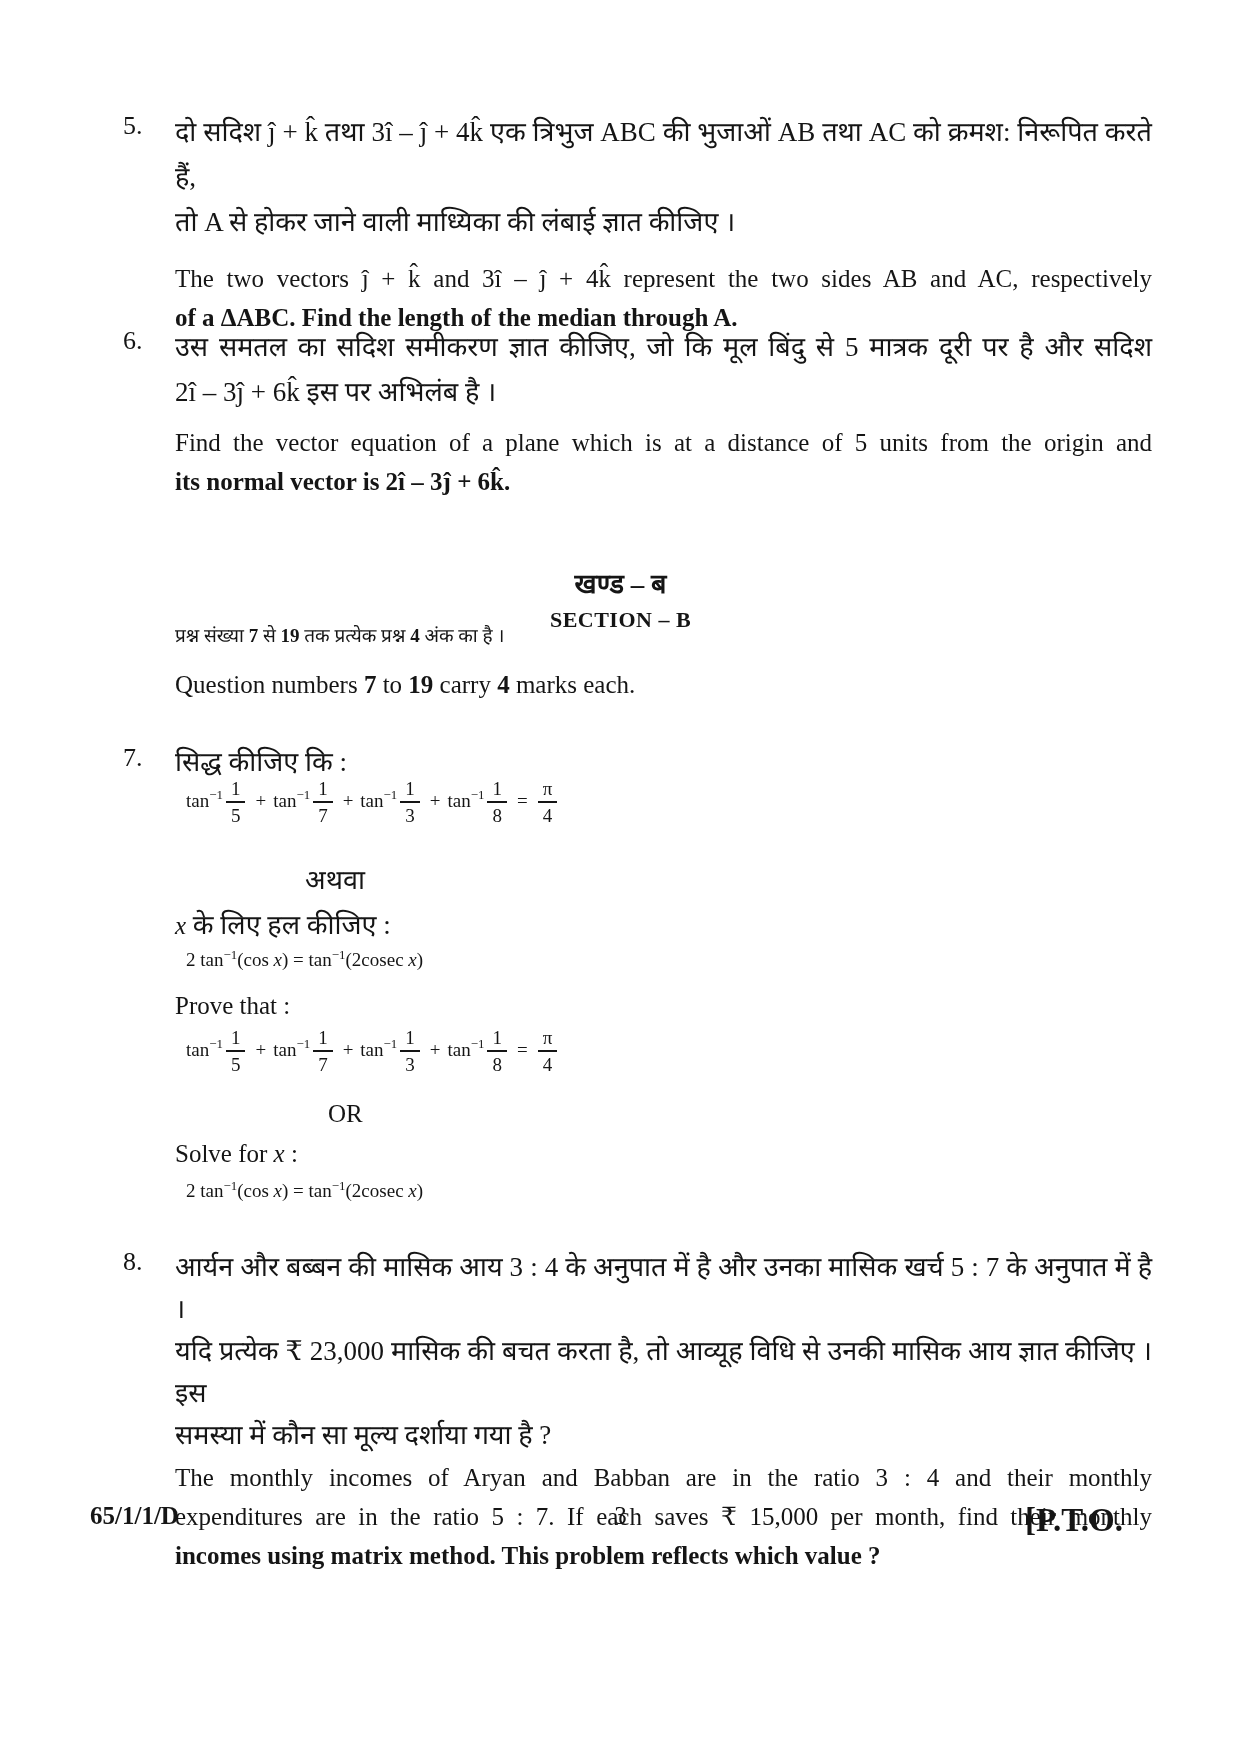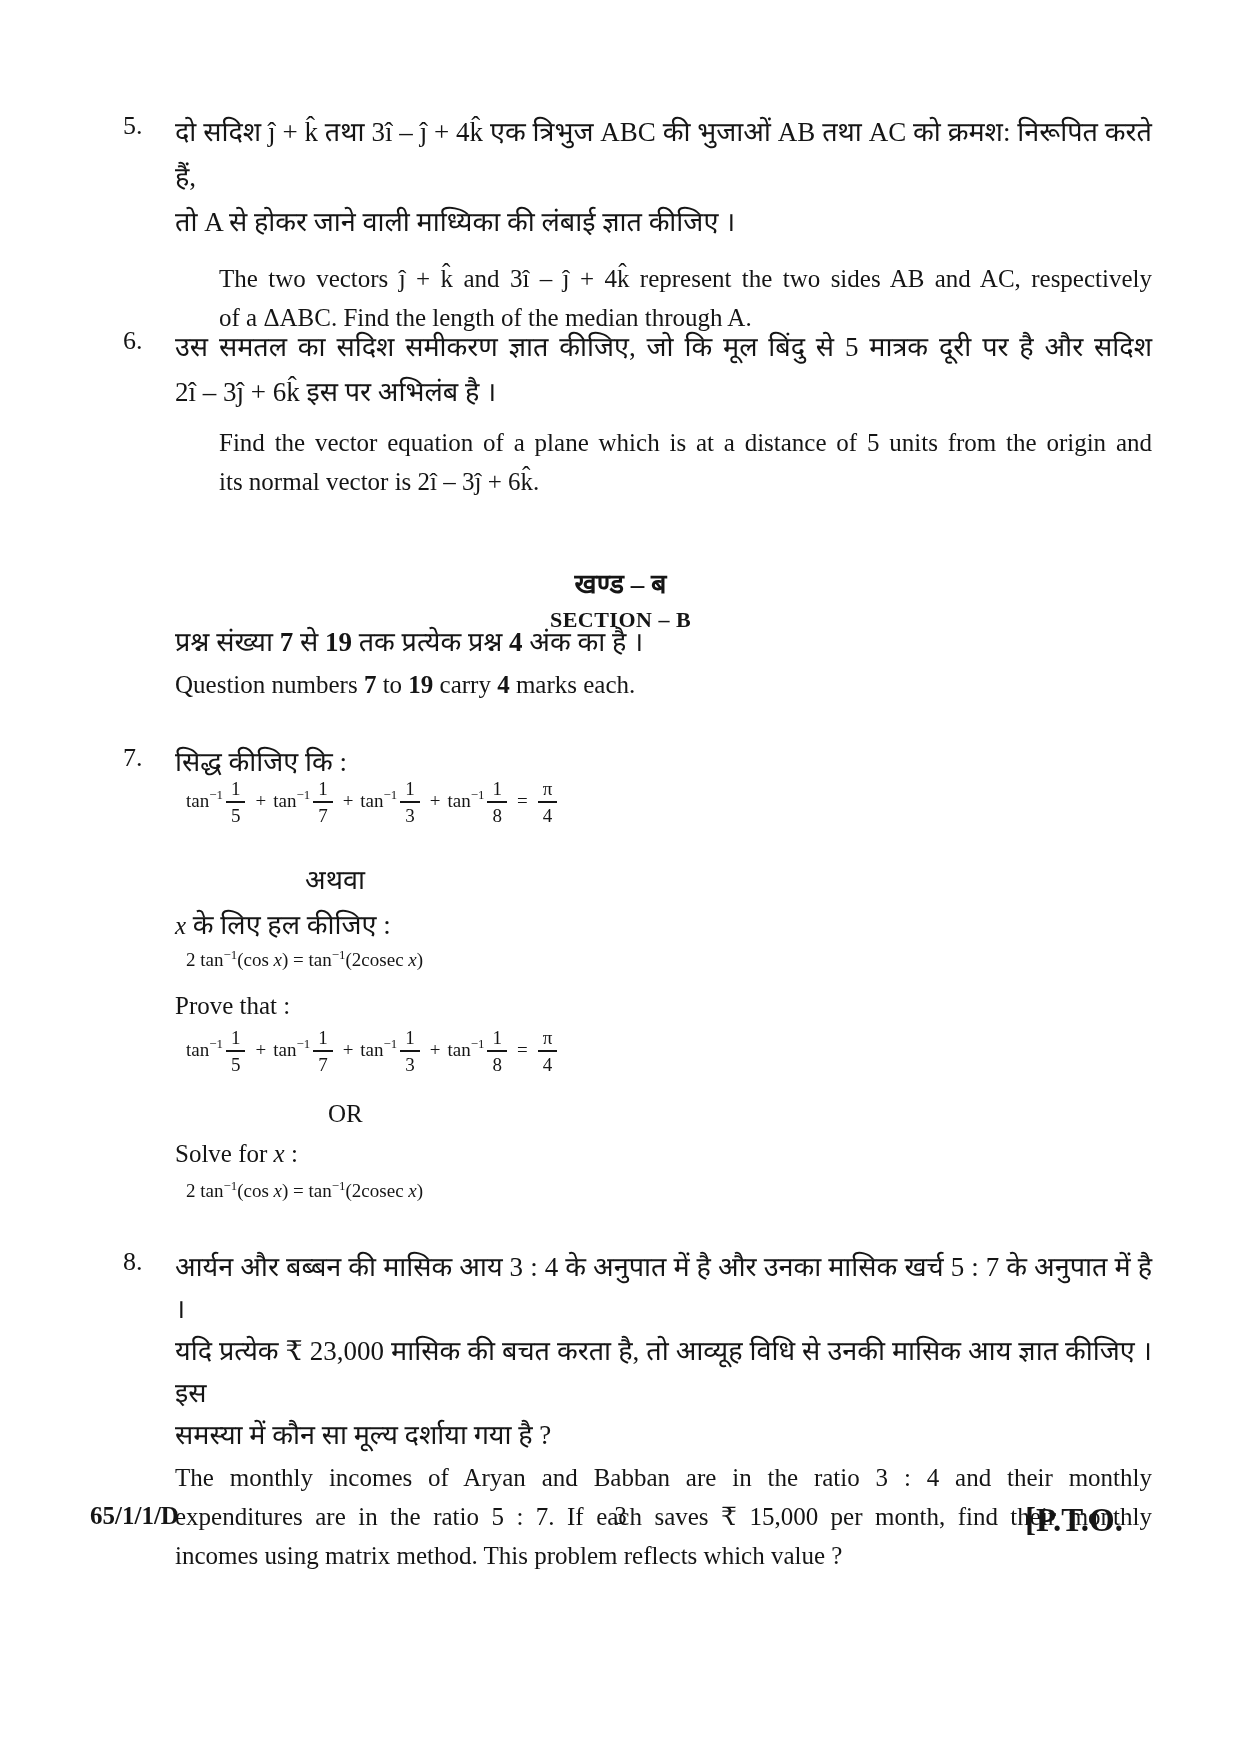--- a/index.html
+++ b/index.html
@@ -9,31 +9,31 @@
     font-family:"Liberation Serif","DejaVu Serif",serif;
     overflow:hidden;
   }
   .question { position:absolute; left:123px; width:1029px; }
   .qnum { position:absolute; left:0; top:1px; font-size:26px; }
   .qbody { margin-left:52px; }
 
   .hline { font-size:27px; line-height:45px; text-align:justify; text-align-last:justify; }
   .hline.last { text-align-last:left; }
   .eline { font-size:25px; line-height:39px; text-align:justify; text-align-last:justify; }
-  .eline.last { text-align-last:left; }
+  .eline.last { text-align-last:left;font-weight:bold; }
   .q8 .hline { line-height:42px; }
 
-  .para-gap { margin-top:14px;margin-left:44px; }
+  .para-gap { margin-top:14px; }
 
   .center-head { position:absolute; left:0; width:100%; text-align:center; font-weight:bold;margin-top:28px; }
   .khand { font-size:27px; }
   .secb  { font-size:22px; letter-spacing:0.5px; }
 
   .note { position:absolute; left:175px; width:977px; }
-  .note-h { font-size:27px; }
+  .note-h { font-size:19px; }
   .note-e { font-size:25px; }
   .note b { font-weight:bold; }
 
   .sub { position:absolute; }
   .math { font-size:19px; white-space:nowrap; }
   .math sup { font-size:0.68em; vertical-align:super; }
   .frac { display:inline-block; vertical-align:middle; text-align:center; line-height:1.12; margin:0 3px; }
   .fnum { display:block; border-bottom:2px solid #151515; padding:0 5px 2px; }
   .fden { display:block; padding-top:2px; }
   .mop  { margin:0 7px; }

